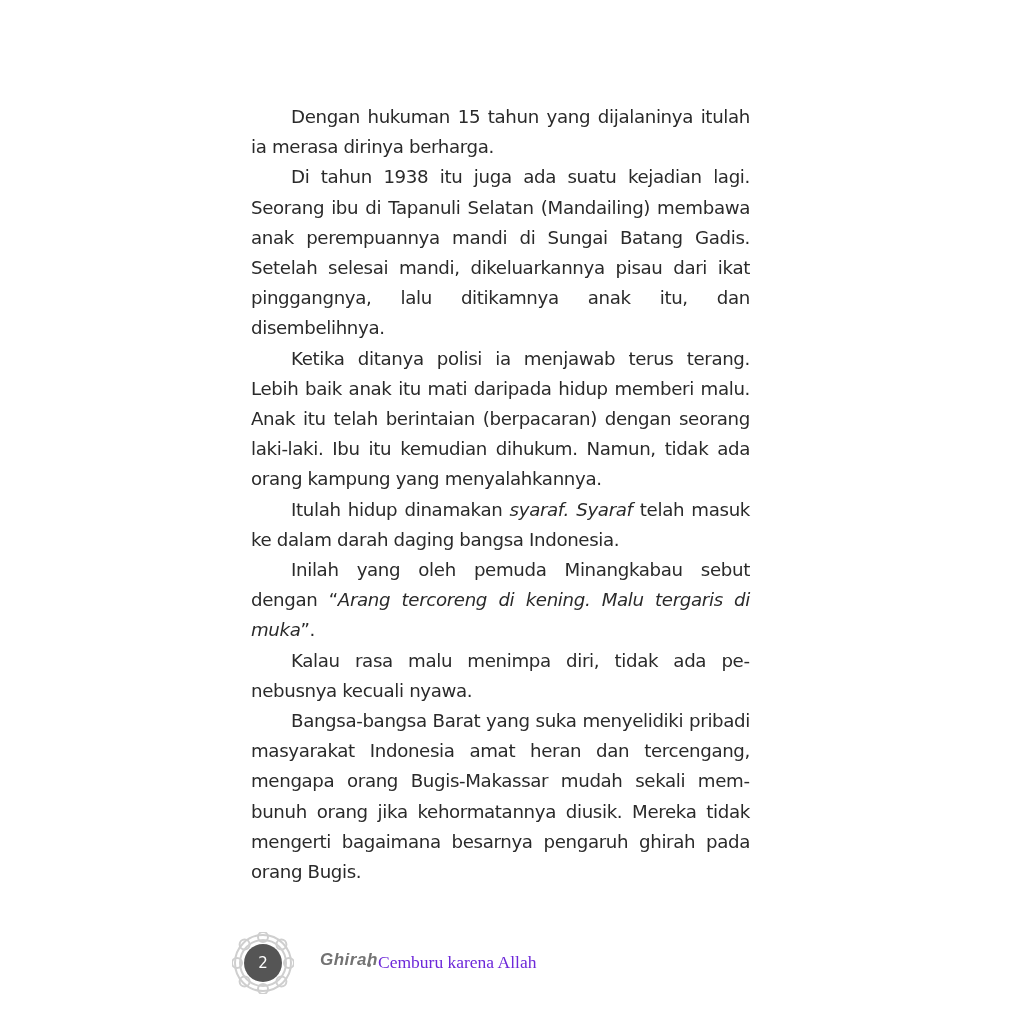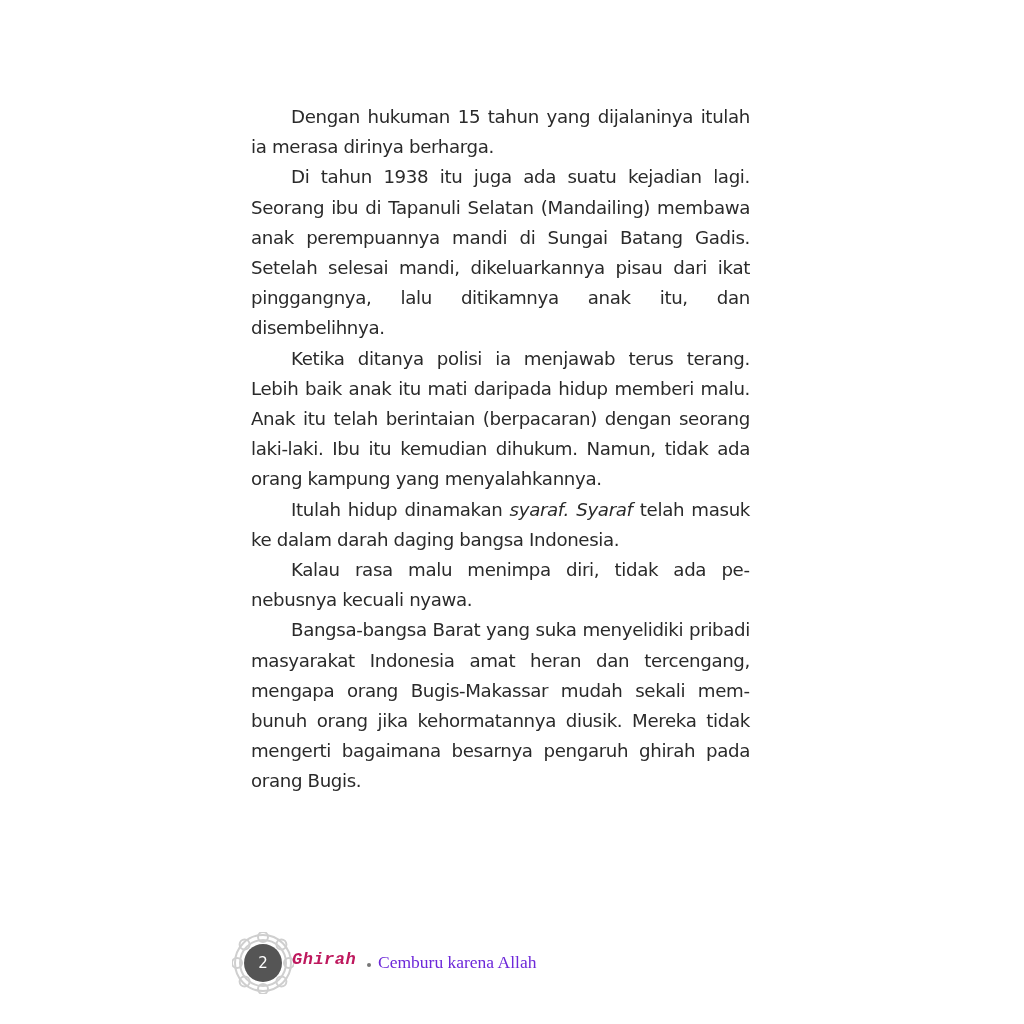--- a/index.html
+++ b/index.html
@@ -21,41 +21,42 @@
   .badge {
     position: absolute; left: 0; top: 0; width: 62px; height: 62px;
   }
   .badge svg { position: absolute; left: 0; top: 0; }
   .badge-num {
     position: absolute; left: 0; top: 0; width: 62px; height: 62px;
     display: flex; align-items: center; justify-content: center;
     font-family: "DejaVu Sans", sans-serif; font-size: 15px; color: #ffffff;
   }
   .book-title {
-    position: absolute; left: 60px; top: 18px;
-    font-family: Liberation Mono, monospace; font-style: italic; font-weight: bold;
-    font-size: 17px; color: #be185d; letter-spacing: 0.5px;
+    position: absolute; left: 88px; top: 18px;
+    font-family: Liberation Sans, sans-serif; font-style: italic; font-weight: bold;
+    font-size: 17px; color: #737373; letter-spacing: 0.5px;
   }
   .sep {
     position: absolute; left: 135px; top: 31px; width: 4px; height: 4px; border-radius: 50%; background: #777;
   }
   .book-subtitle {
     position: absolute; left: 146px; top: 20px;
     font-family: "Liberation Serif", serif; font-size: 17.5px; color: #6d28d9;
   }
 </style>
 </head>
 <body>
 
 <div class="page">
   <div class="text-block">
     <p class="para"><span>Dengan hukuman 15 tahun yang dijalaninya itulah ia merasa dirinya berharga.</span></p>
     <p class="para"><span>Di tahun 1938 itu juga ada suatu kejadian lagi. Seorang ibu di Tapanuli Selatan (Mandailing) mem­bawa anak perempuannya mandi di Sungai Batang Gadis. Setelah selesai mandi, dikeluarkannya pisau dari ikat pinggangnya, lalu ditikamnya anak itu, dan disembelihnya.</span></p>
     <p class="para"><span>Ketika ditanya polisi ia menjawab terus terang. Lebih baik anak itu mati daripada hidup memberi malu. Anak itu telah berintaian (berpacaran) dengan seorang laki-laki. Ibu itu kemudian dihukum. Namun, tidak ada orang kampung yang menyalahkannya.</span></p>
     <p class="para"><span>Itulah hidup dinamakan </span><em>syaraf. Syaraf</em><span> telah masuk ke dalam darah daging bangsa Indonesia.</span></p>
+    <p class="para"><span>Inilah yang oleh pemuda Minangkabau sebut dengan “</span><em>Arang tercoreng di kening. Malu tergaris di muka</em><span>”.</span></p>
     <p class="para"><span>Kalau rasa malu menimpa diri, tidak ada pe­nebusnya kecuali nyawa.</span></p>
     <p class="para"><span>Bangsa-bangsa Barat yang suka menyelidiki pribadi masyarakat Indonesia amat heran dan tercengang, mengapa orang Bugis-Makassar mudah sekali mem­bunuh orang jika kehormatannya diusik. Mereka tidak mengerti bagaimana besarnya pengaruh ghirah pada orang Bugis.</span></p>
   </div>
 
   <div class="footer">
     <div class="badge">
       <svg width="62" height="62" viewBox="0 0 62 62">
         <g fill="none" stroke="#cfcfcf" stroke-width="2">
           <circle cx="31" cy="31" r="28"></circle>
           <circle cx="31" cy="5" r="5"></circle>

